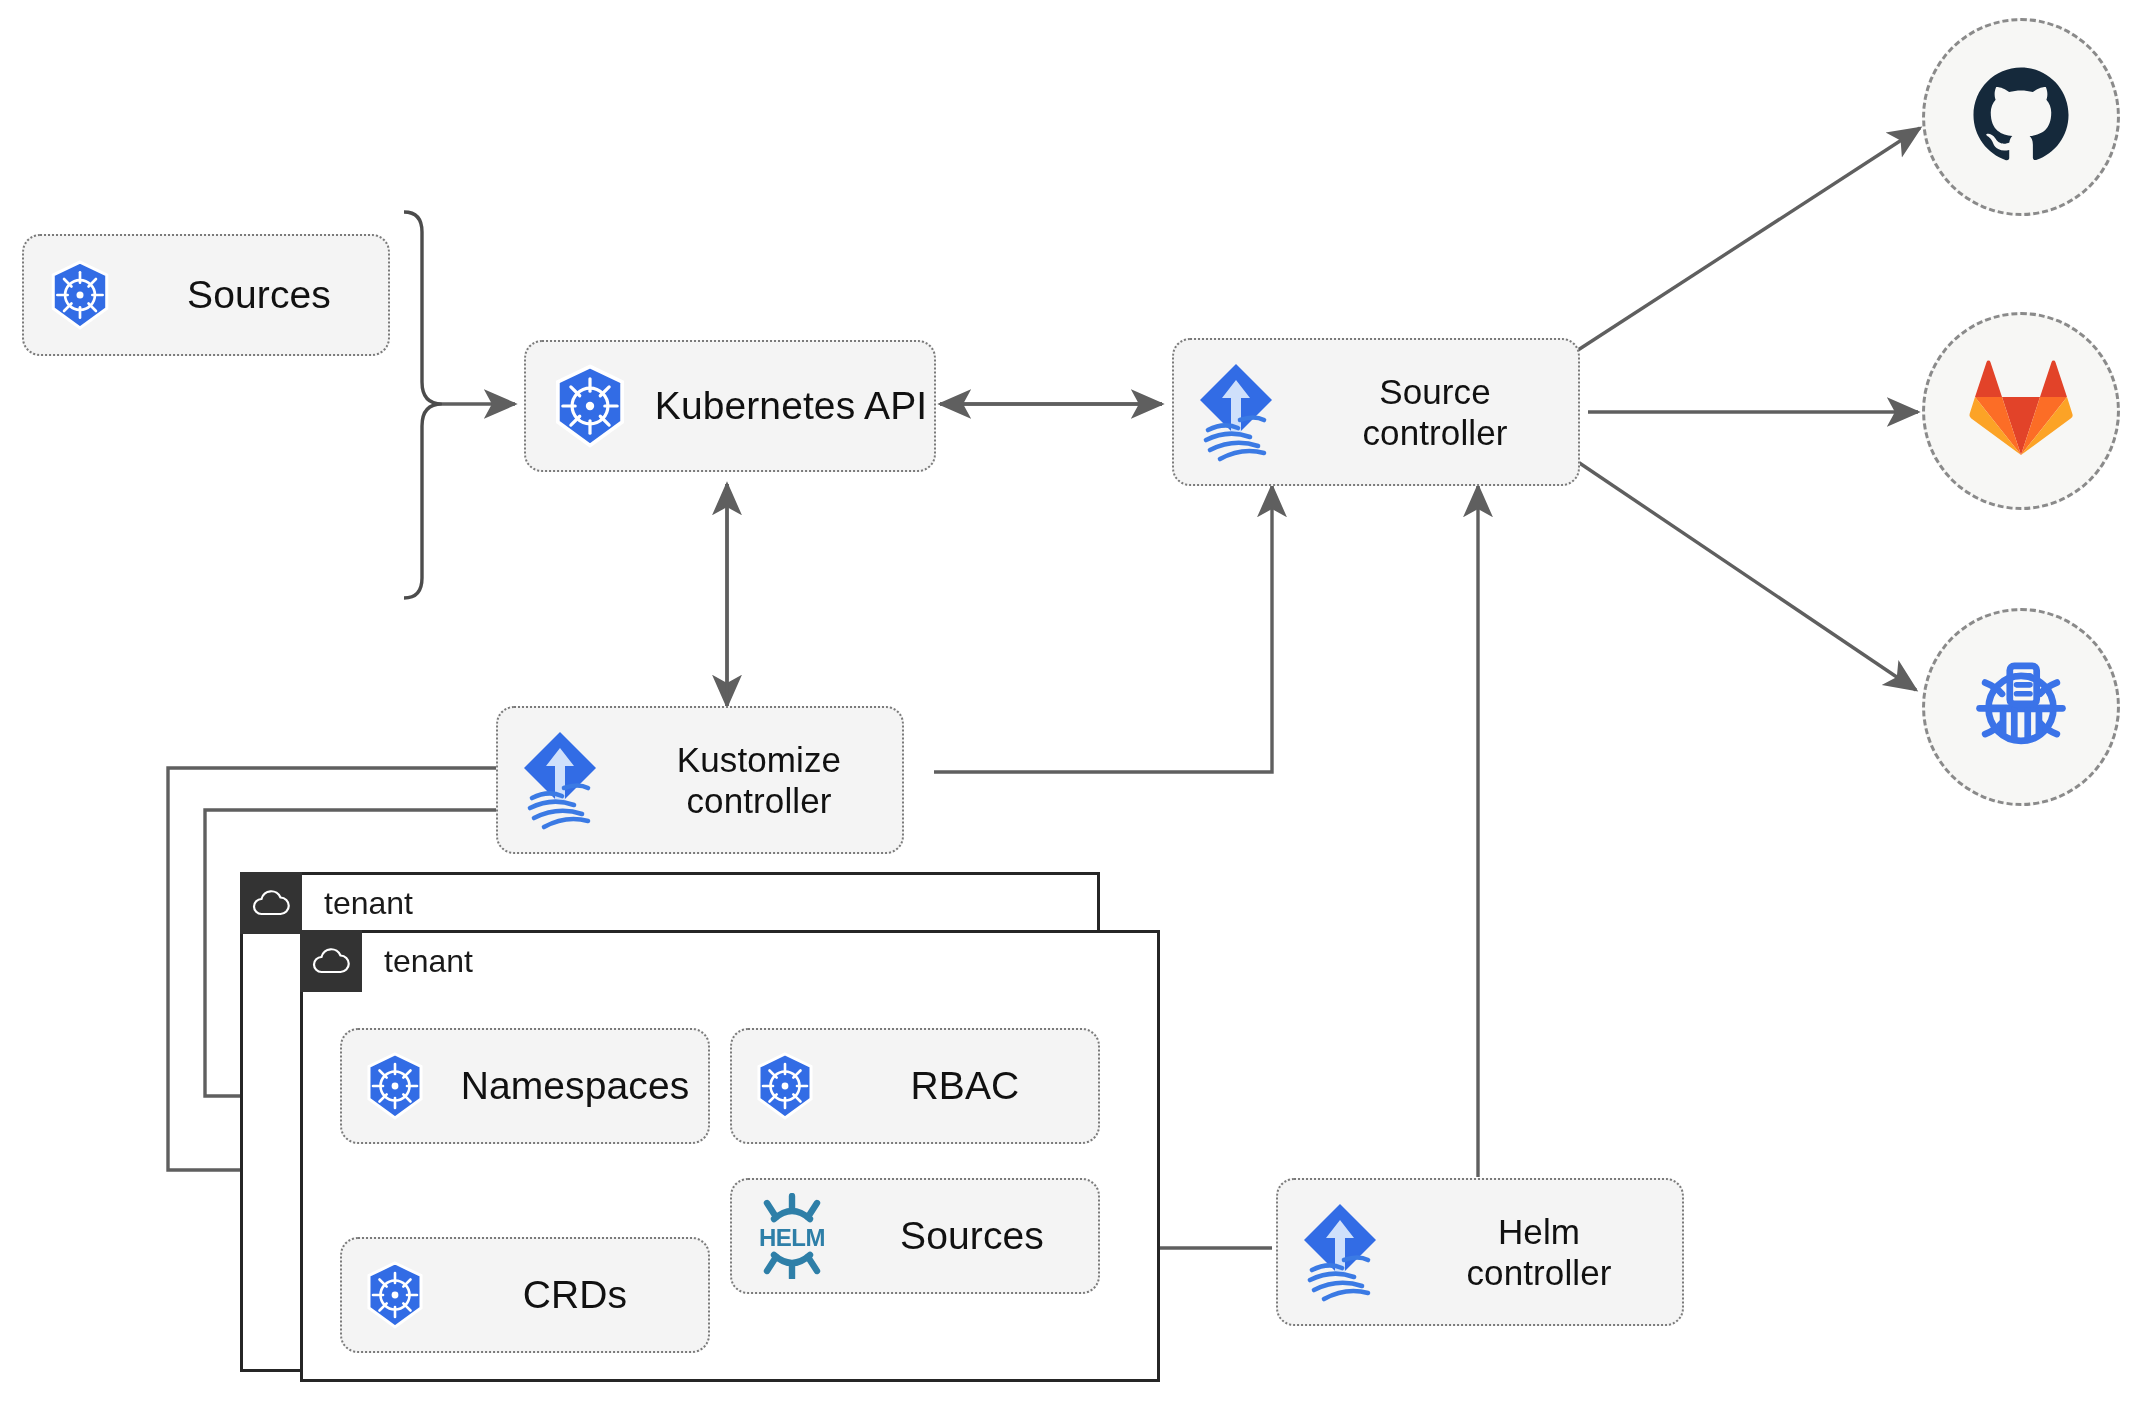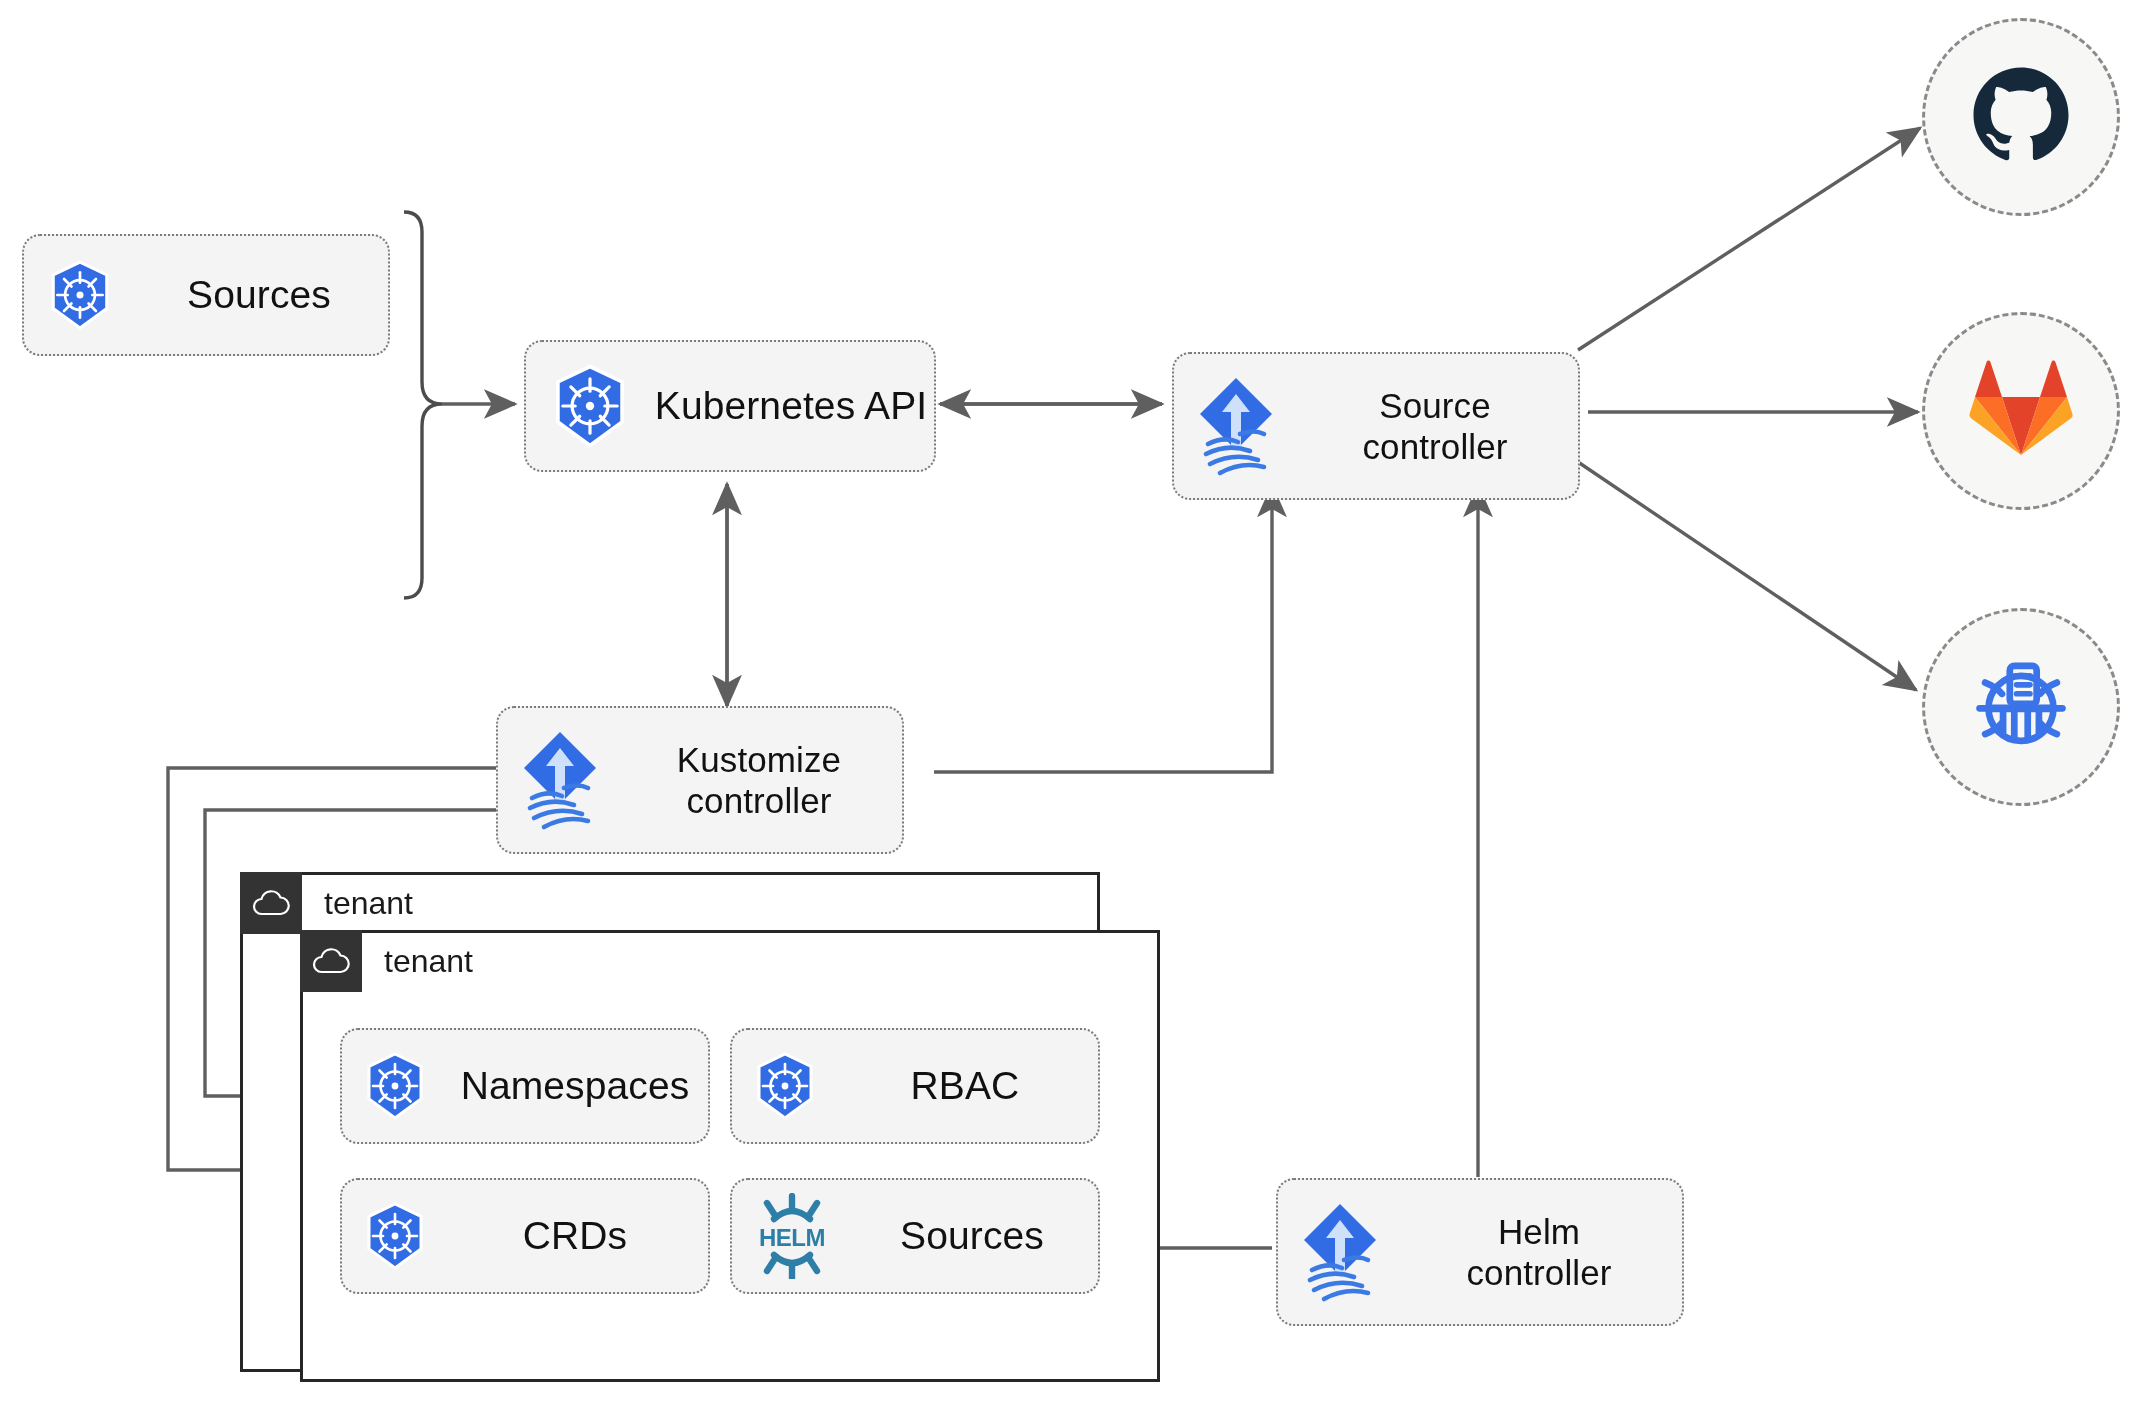--- a/index.html
+++ b/index.html
@@ -143,21 +143,21 @@
           <line x1="16.5" y1="18.5" x2="23.7" y2="25.7"></line>
             <line x1="40.3" y1="42.3" x2="47.5" y2="49.5"></line>
           <line x1="47.5" y1="18.5" x2="40.3" y2="25.7"></line>
             <line x1="23.7" y1="42.3" x2="16.5" y2="49.5"></line>
         </g>
       </svg>
     </span>
     <span class="lbl">Kubernetes API</span>
   </div>
 
-  <div class="node two-line" style="left:1172px;top:352px;width:408px;height:148px;">
+  <div class="node two-line" style="left:1172px;top:338px;width:408px;height:148px;">
     <span class="ico" style="width:124px;">
       <svg width="84" height="108" viewBox="0 0 84 108">
         <path d="M42,6 L78,42 L42,78 L6,42 Z" fill="#326CE5"></path>
         <path d="M42,22 L56,40 L47,40 L47,74 L37,74 L37,40 L28,40 Z" fill="#cfe0fb"></path>
         <g fill="none" stroke="#3b7ae4" stroke-width="4.6" stroke-linecap="round">
           <path d="M14,72 q16,-8 30,-2"></path>
           <path d="M12,82 q22,-11 44,-3"></path>
           <path d="M16,92 q24,-12 48,-4"></path>
           <path d="M26,101 q22,-12 44,-6"></path>
           <path d="M46,62 q14,-5 24,0"></path>
@@ -239,21 +239,21 @@
           <line x1="16.5" y1="18.5" x2="23.7" y2="25.7"></line>
             <line x1="40.3" y1="42.3" x2="47.5" y2="49.5"></line>
           <line x1="47.5" y1="18.5" x2="40.3" y2="25.7"></line>
             <line x1="23.7" y1="42.3" x2="16.5" y2="49.5"></line>
         </g>
       </svg>
     </span>
     <span class="lbl">RBAC</span>
   </div>
 
-  <div class="node" style="left:340px;top:1178px;width:370px;height:116px;">
+  <div class="node" style="left:340px;top:1237px;width:370px;height:116px;">
     <span class="ico" style="width:106px;">
       <svg width="64" height="68" viewBox="0 0 64 68">
         <path d="M32,2 L58,14.5 L58,47 L32,66 L6,47 L6,14.5 Z" fill="#326CE5" stroke="#ffffff" stroke-width="3"></path>
         <g stroke="#ffffff" stroke-width="2.6" fill="none" stroke-linecap="round">
           <circle cx="32" cy="34" r="14.5"></circle>
           <circle cx="32" cy="34" r="3.4" fill="#ffffff" stroke="none"></circle>
           <line x1="32" y1="12" x2="32" y2="22"></line>
             <line x1="32" y1="46" x2="32" y2="56"></line>
           <line x1="10" y1="34" x2="20" y2="34"></line>
             <line x1="44" y1="34" x2="54" y2="34"></line>

